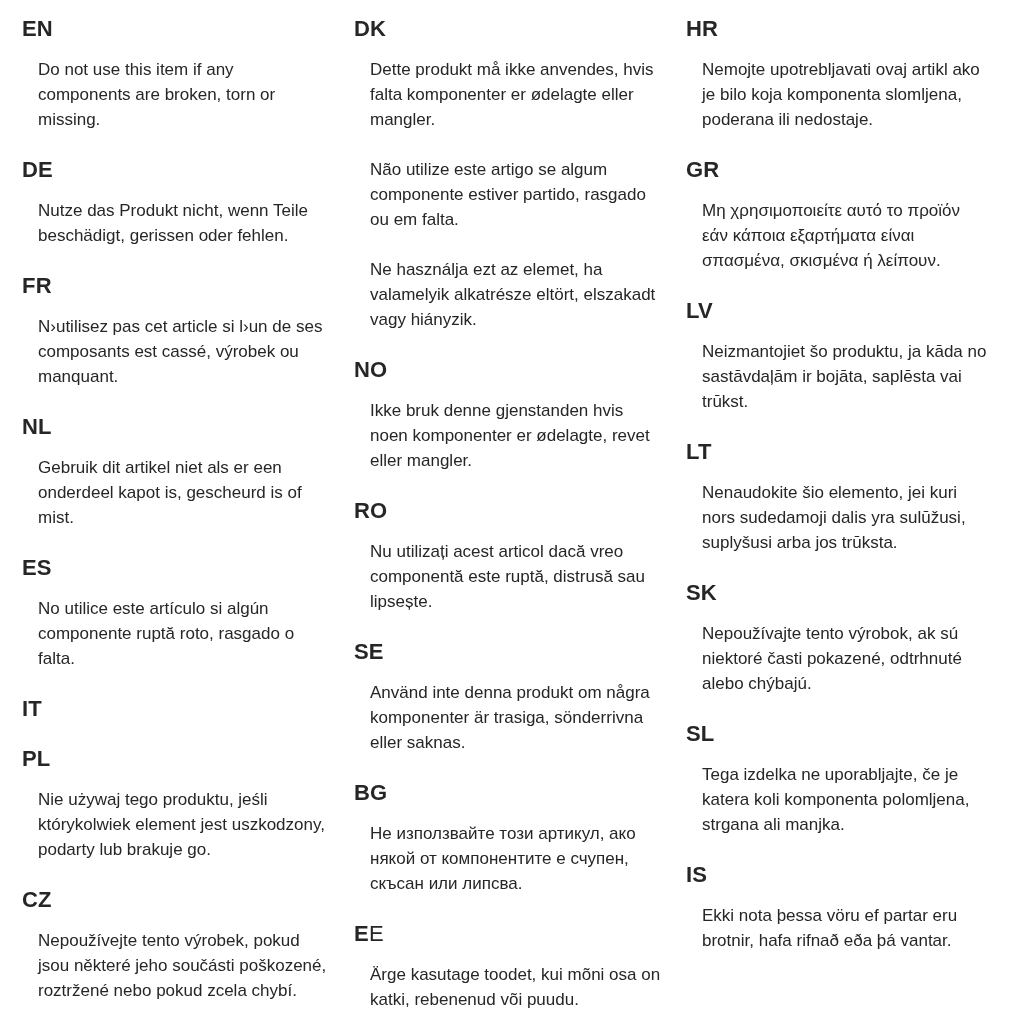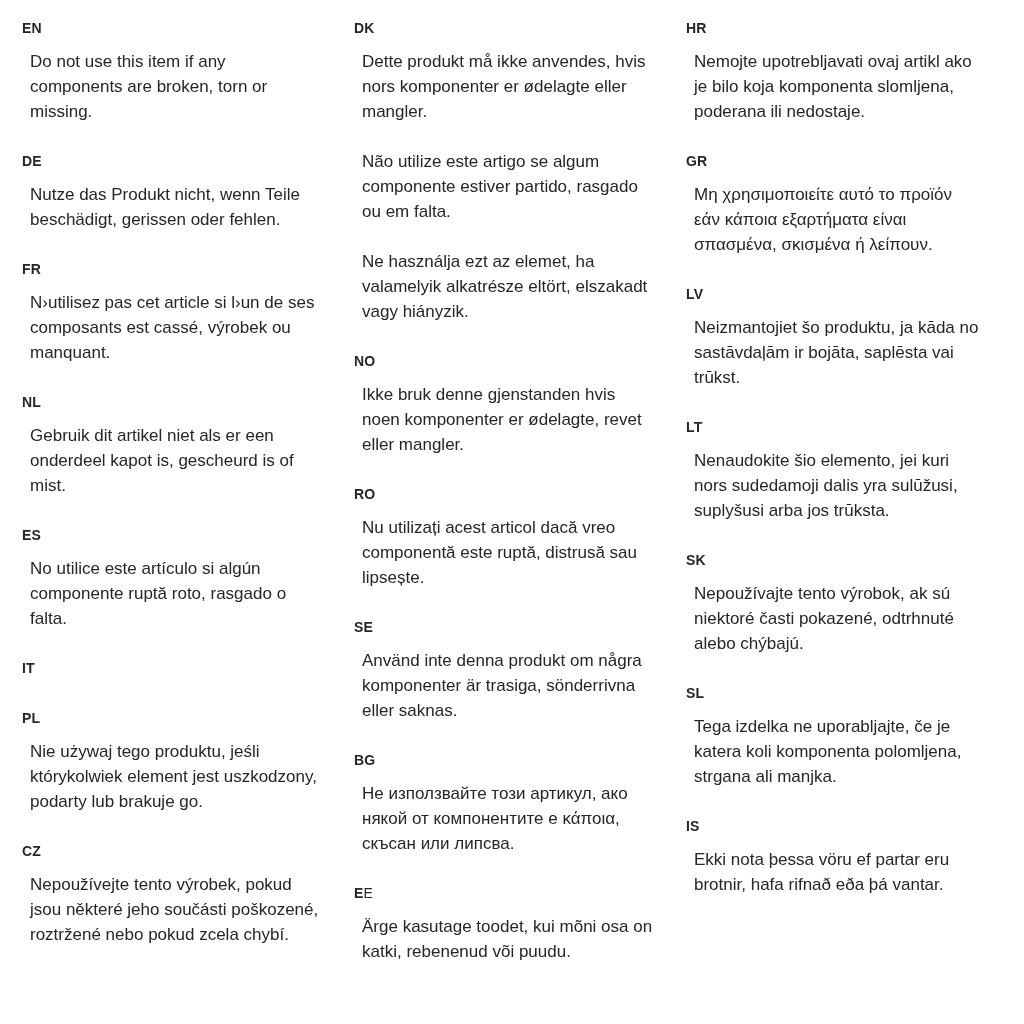--- a/index.html
+++ b/index.html
@@ -23,30 +23,30 @@
   }
   .col {
     width: 320px;
     flex: none;
   }
   .block {
     margin: 0 0 25px 0;
   }
   .code {
     margin: 0;
-    font-size: 14px;
+    font-size: 22px;
     line-height: 25px;
     font-weight: bold;
     letter-spacing: 0.2px;
   }
   .code .thin {
     font-weight: normal;
   }
   .body {
-    margin: 8px;
+    margin: 16px;
     font-size: 17px;
     line-height: 25px;
     white-space: pre;
   }
 </style>
 </head>
 <body>
 
 <div class="page">
 
@@ -94,21 +94,21 @@
       <p class="body">Nepoužívejte tento výrobek, pokud
 jsou některé jeho součásti poškozené,
 roztržené nebo pokud zcela chybí.</p>
     </div>
   </div>
 
   <div class="col">
     <div class="block">
       <h2 class="code"><span>DK</span><span class="thin"></span></h2>
       <p class="body">Dette produkt må ikke anvendes, hvis
-nors komponenter er ødelagte eller
+falta komponenter er ødelagte eller
 mangler.</p>
     </div>
     <div class="block">
       <p class="body">Não utilize este artigo se algum
 componente estiver partido, rasgado
 ou em falta.</p>
     </div>
     <div class="block">
       <p class="body">Ne használja ezt az elemet, ha
 valamelyik alkatrésze eltört, elszakadt
@@ -128,21 +128,21 @@
     </div>
     <div class="block">
       <h2 class="code"><span>SE</span><span class="thin"></span></h2>
       <p class="body">Använd inte denna produkt om några
 komponenter är trasiga, sönderrivna
 eller saknas.</p>
     </div>
     <div class="block">
       <h2 class="code"><span>BG</span><span class="thin"></span></h2>
       <p class="body">Не използвайте този артикул, ако
-някой от компонентите е κάποια,
+някой от компонентите е счупен,
 скъсан или липсва.</p>
     </div>
     <div class="block">
       <h2 class="code"><span>E</span><span class="thin">E</span></h2>
       <p class="body">Ärge kasutage toodet, kui mõni osa on
 katki, rebenenud või puudu.</p>
     </div>
   </div>
 
   <div class="col">

